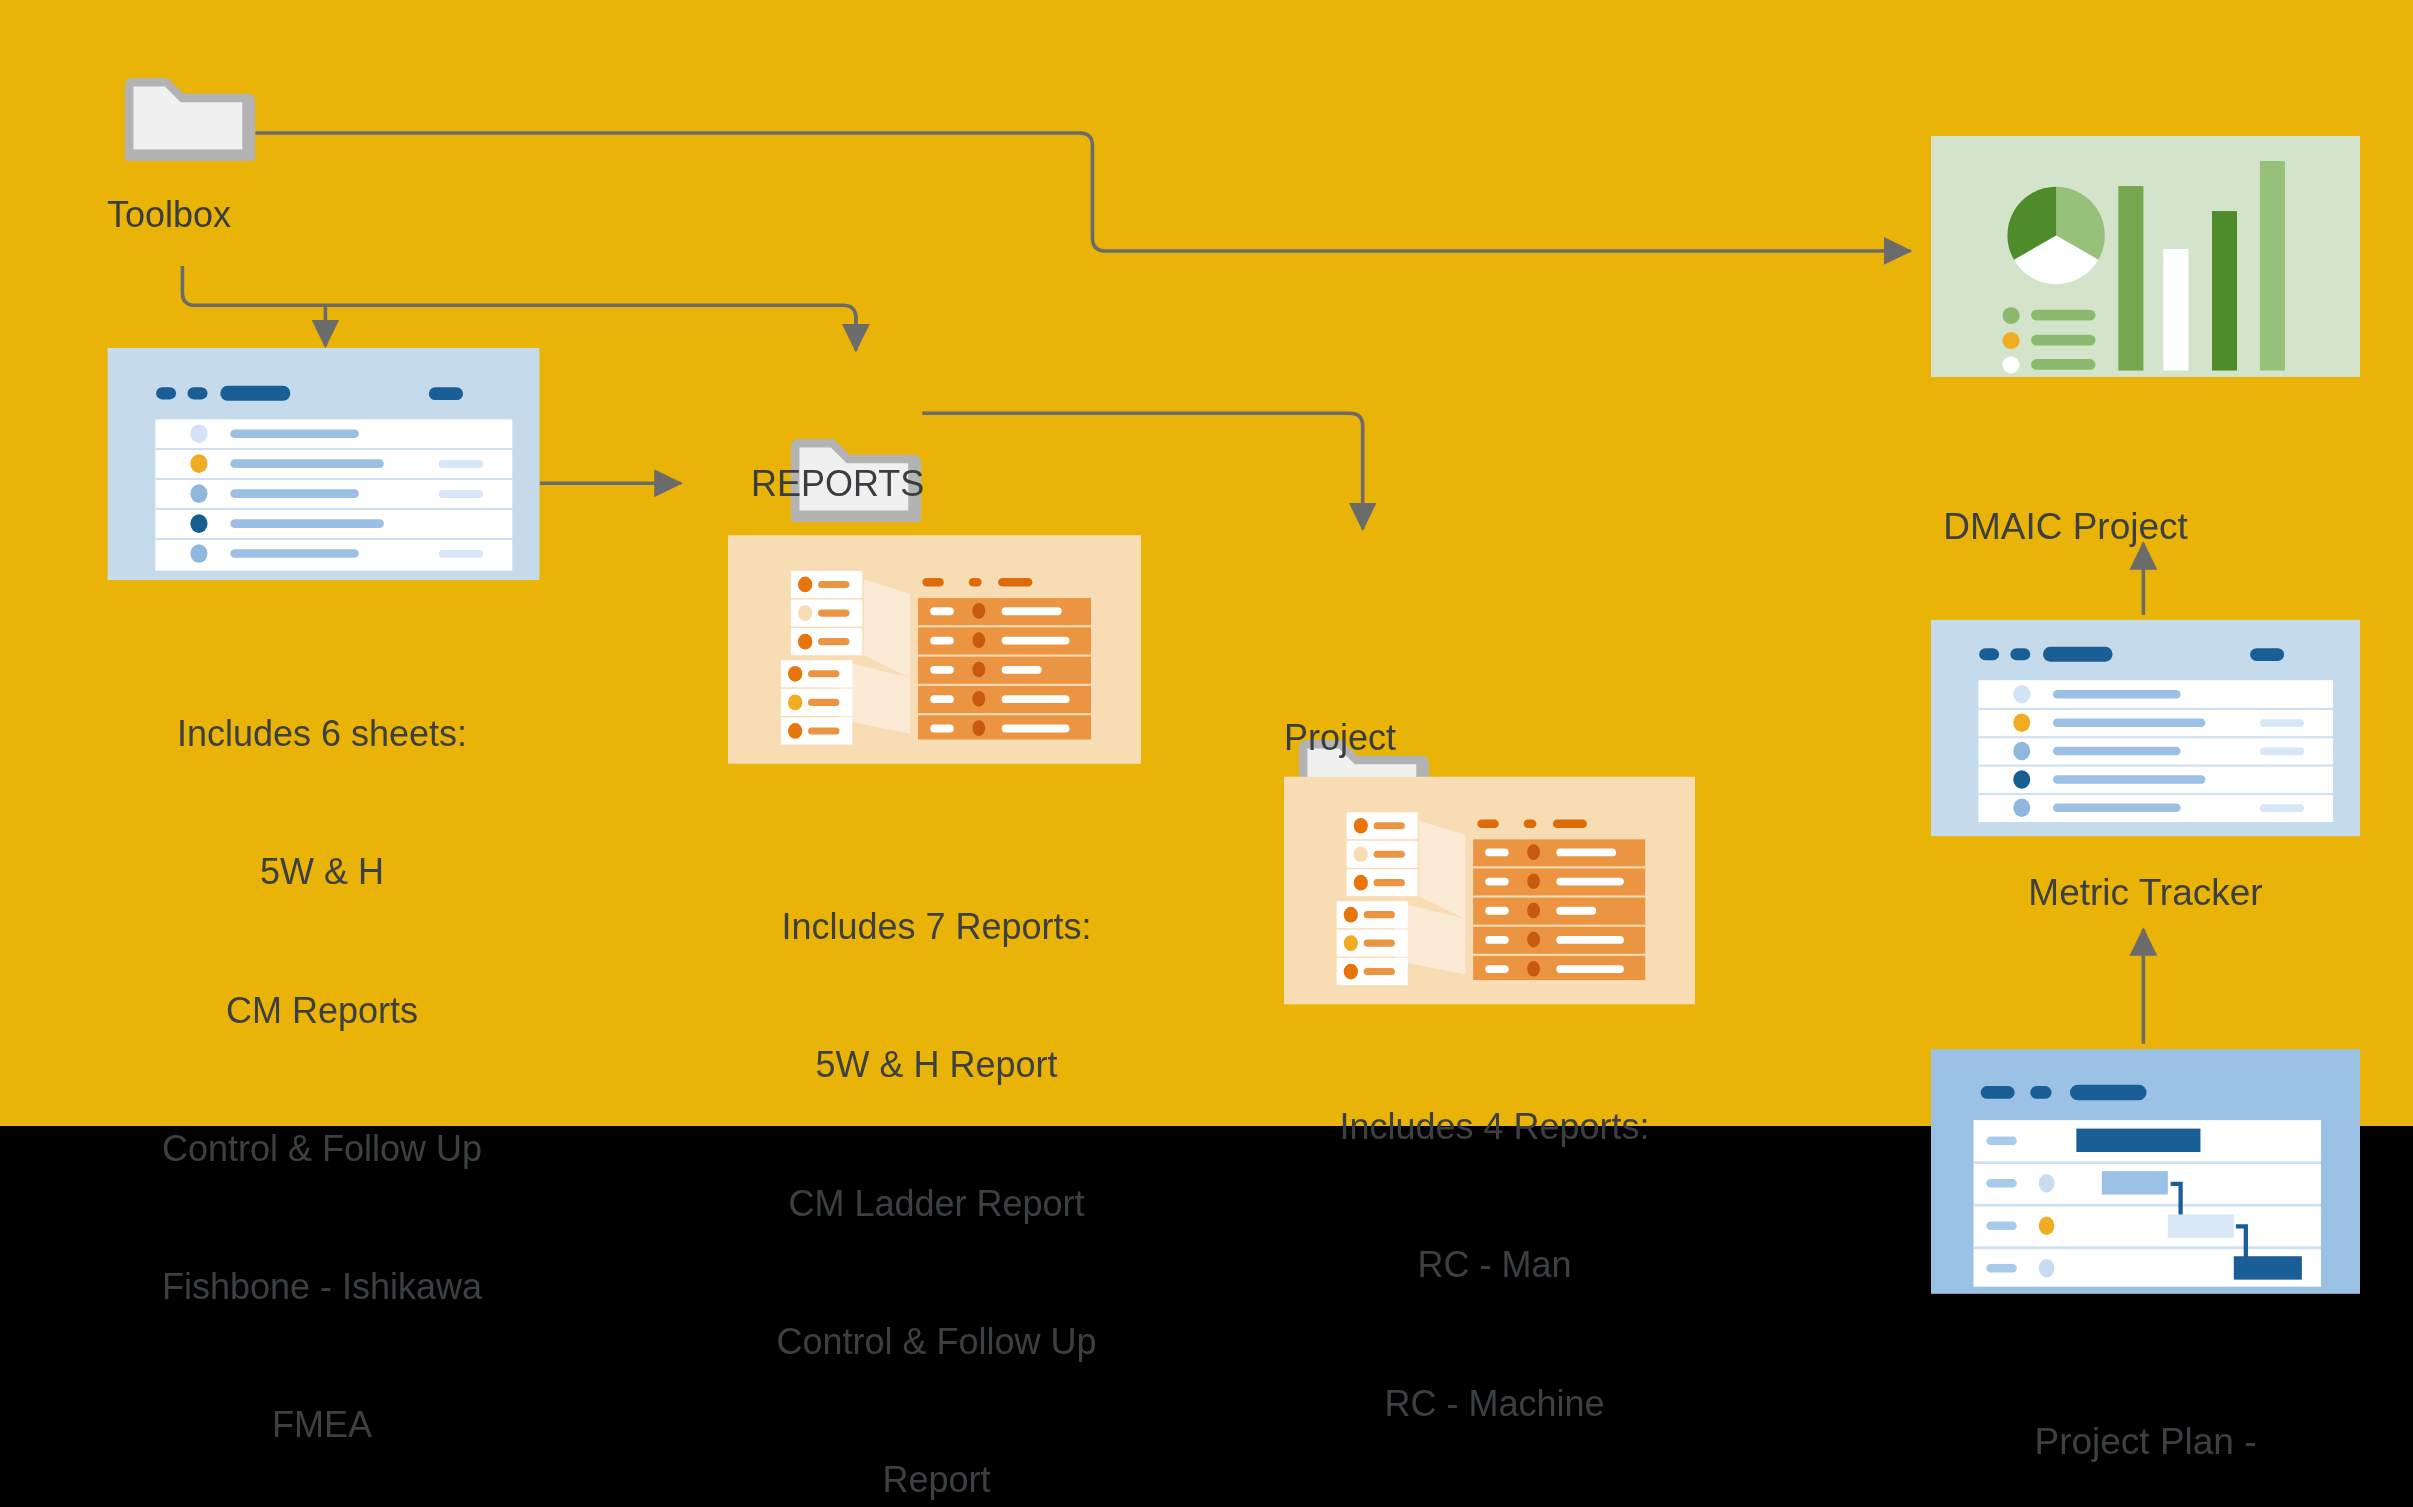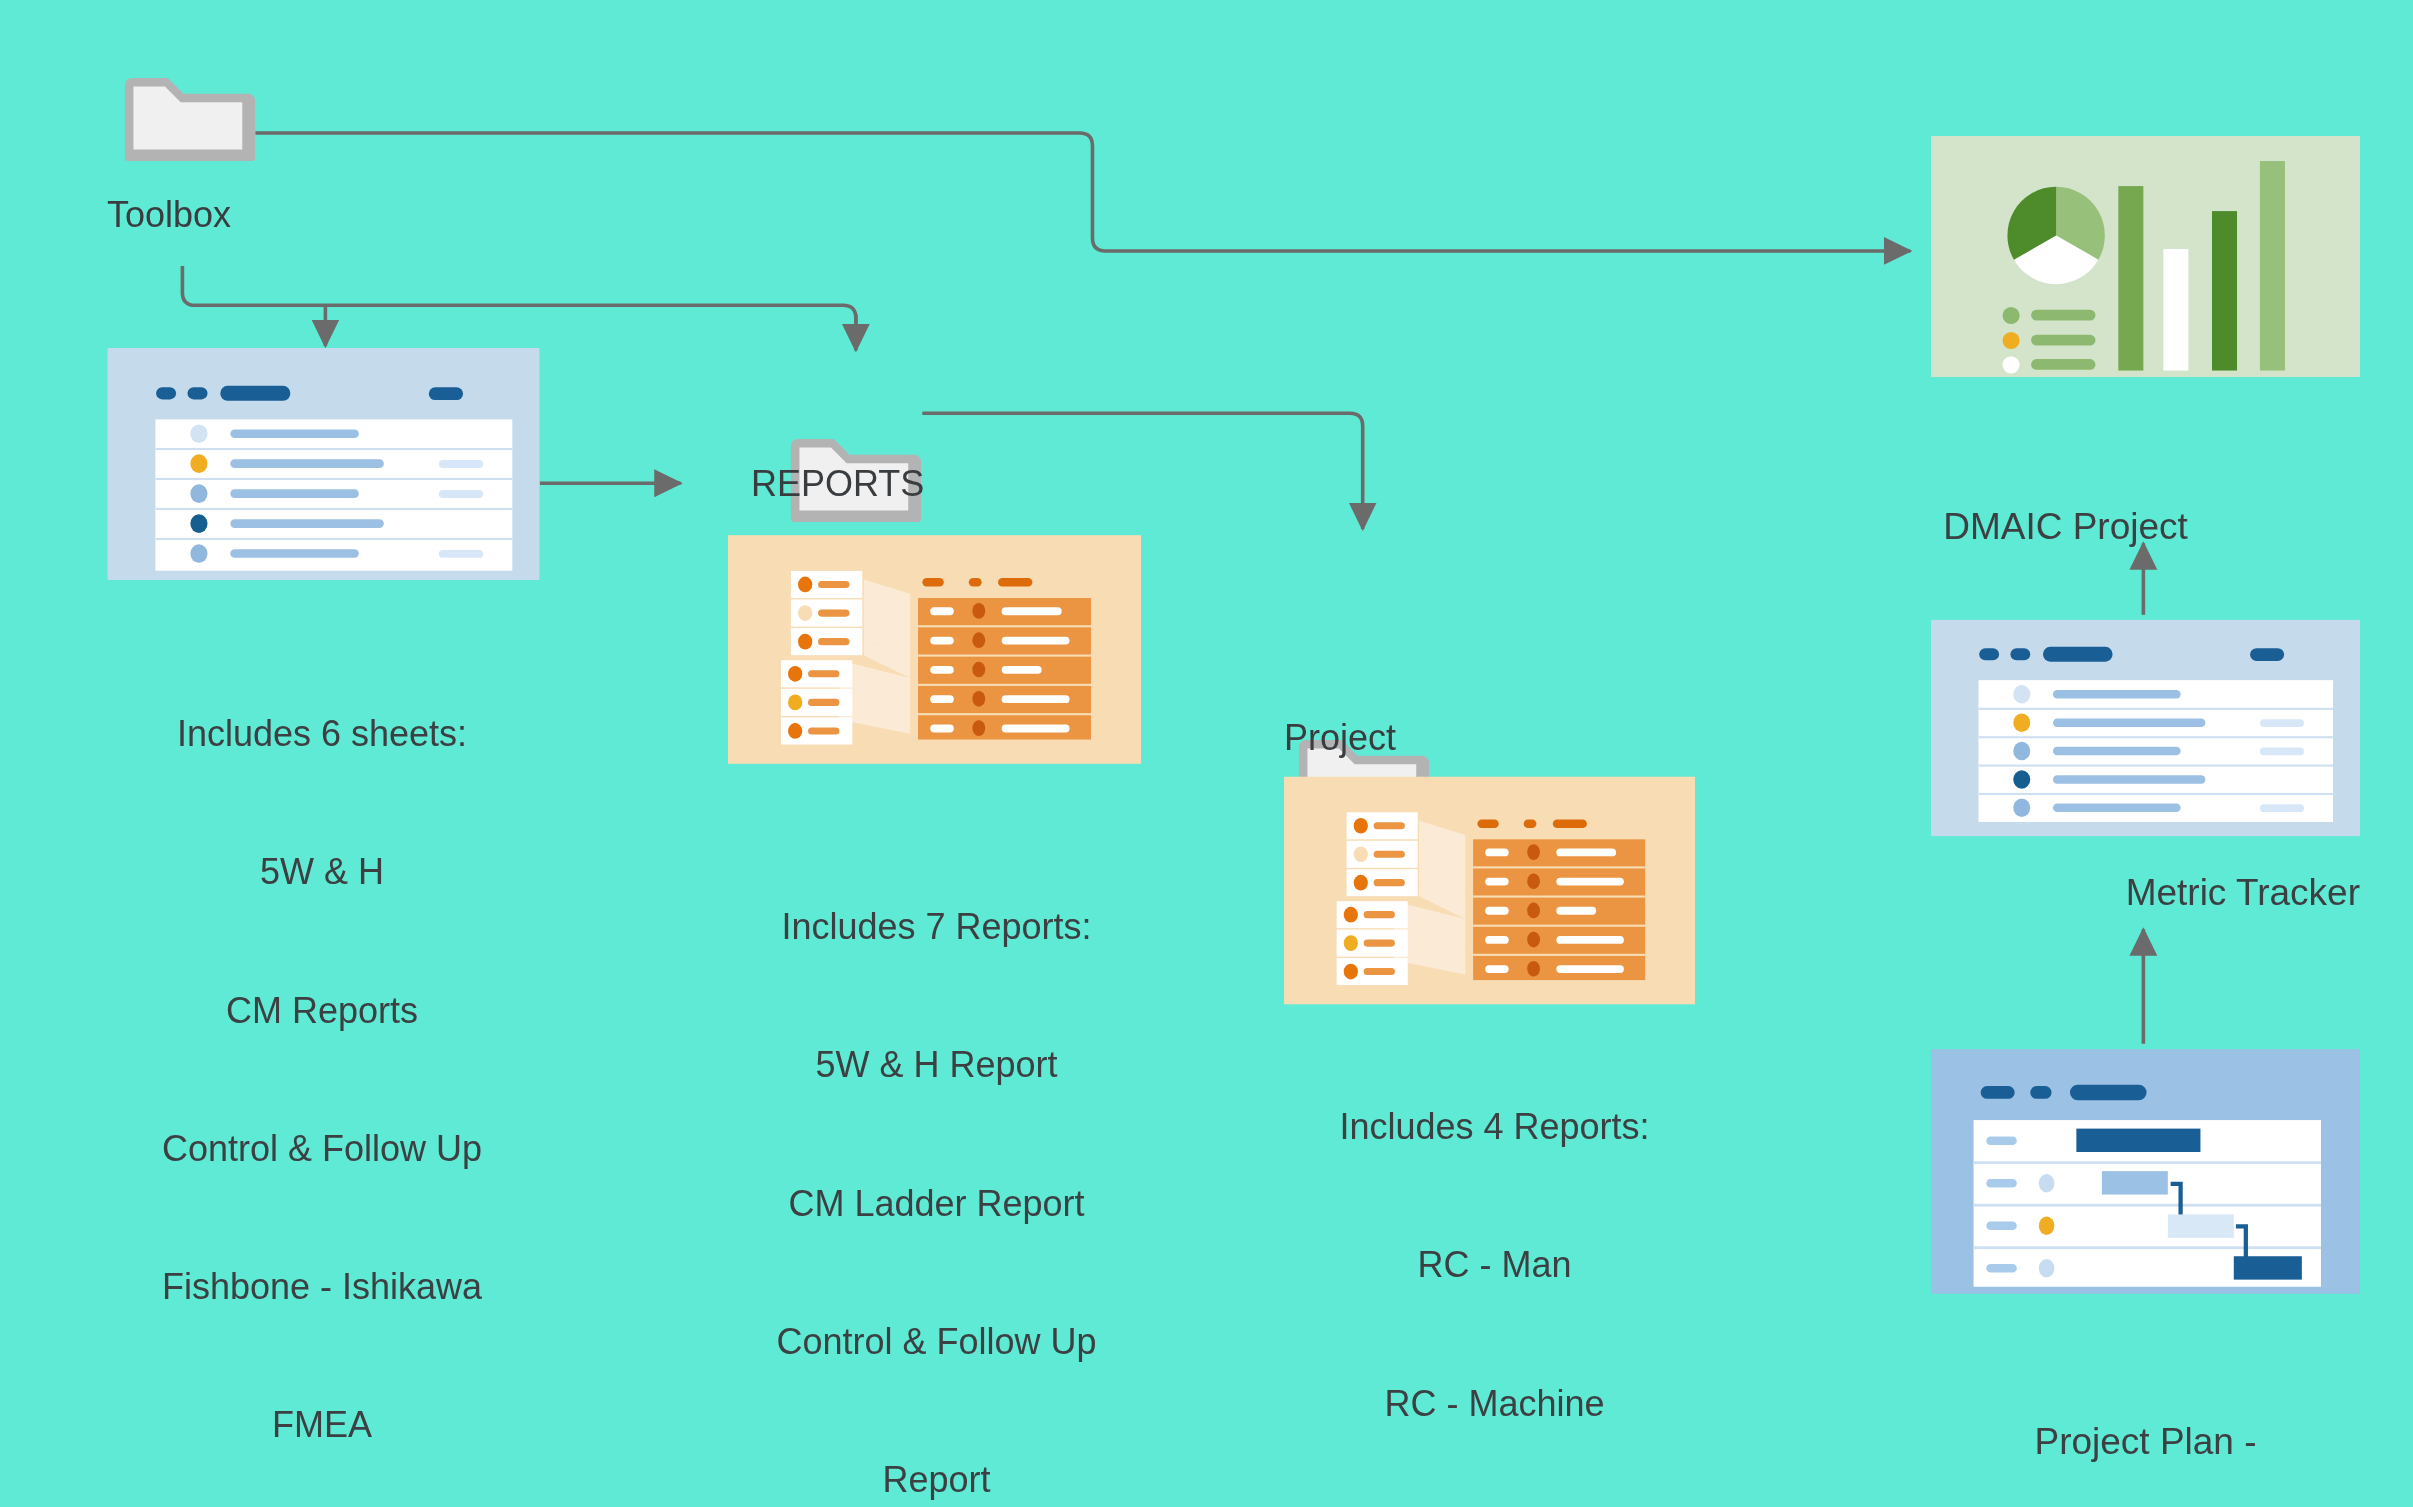--- a/index.html
+++ b/index.html
@@ -1,18 +1,18 @@
 <!DOCTYPE html>
 <html style="font-size:11.4px"><head>
 <meta charset="utf-8">
 <style>
   html,body{margin:0;padding:0;background:#000;}
   body{width:2413px;height:1507px;overflow:hidden;
        font-family:"Liberation Sans","DejaVu Sans",sans-serif;}
-  #stage{position:relative;width:2413px;height:1507px;background:#5eead4;}
+  #stage{position:relative;width:2413px;height:1126px;background:#eab308;}
 
   .node{position:absolute;}
 
   
   .folder{position:relative;}
   .folder svg{display:block;width:100%;height:100%;}
 
   
   .cap{position:absolute;color:#3d4043;font-weight:400;text-align:center;
        line-height:1.28;white-space:pre;}
@@ -309,21 +309,21 @@
       <ellipse cx="128" cy="185" rx="12" ry="13" fill="#90b8df"></ellipse>
       <rect x="172" y="179" width="180" height="12" rx="6" fill="#9cc0e3"></rect>
       <rect x="464" y="180" width="62" height="11" rx="5.5" fill="#d8e7f7"></rect>
       <ellipse cx="128" cy="225" rx="12" ry="13" fill="#165e8f"></ellipse>
       <rect x="172" y="219" width="215" height="12" rx="6" fill="#9cc0e3"></rect>
       <ellipse cx="128" cy="265" rx="12" ry="13" fill="#90b8df"></ellipse>
       <rect x="172" y="259" width="180" height="12" rx="6" fill="#9cc0e3"></rect>
       <rect x="464" y="260" width="62" height="11" rx="5.5" fill="#d8e7f7"></rect>
     </svg>
   </div>
-  <div class="cap cap-title" style="left:1931px;top:869px;width:429px;text-align:right;">Metric Tracker</div>
+  <div class="cap cap-title" style="left:1931px;top:869px;width:429px;">Metric Tracker</div>
 
   <div class="panel" style="left:1931px;top:1048px;width:429px;height:247px;">
     <svg viewBox="0 0 605 345" xmlns="http://www.w3.org/2000/svg">
       <rect x="0" y="0" width="605" height="345" fill="#9bc1e5"></rect>
       <rect x="70" y="52" width="48" height="18" rx="9" fill="#1a5e96"></rect>
       <rect x="140" y="52" width="30" height="18" rx="9" fill="#1a5e96"></rect>
       <rect x="196" y="50" width="108" height="22" rx="11" fill="#1a5e96"></rect>
       <rect x="60" y="100" width="490" height="235" fill="#ffffff"></rect>
       <g fill="#cfe0f2">
         <rect x="60" y="158" width="490" height="4"></rect>

